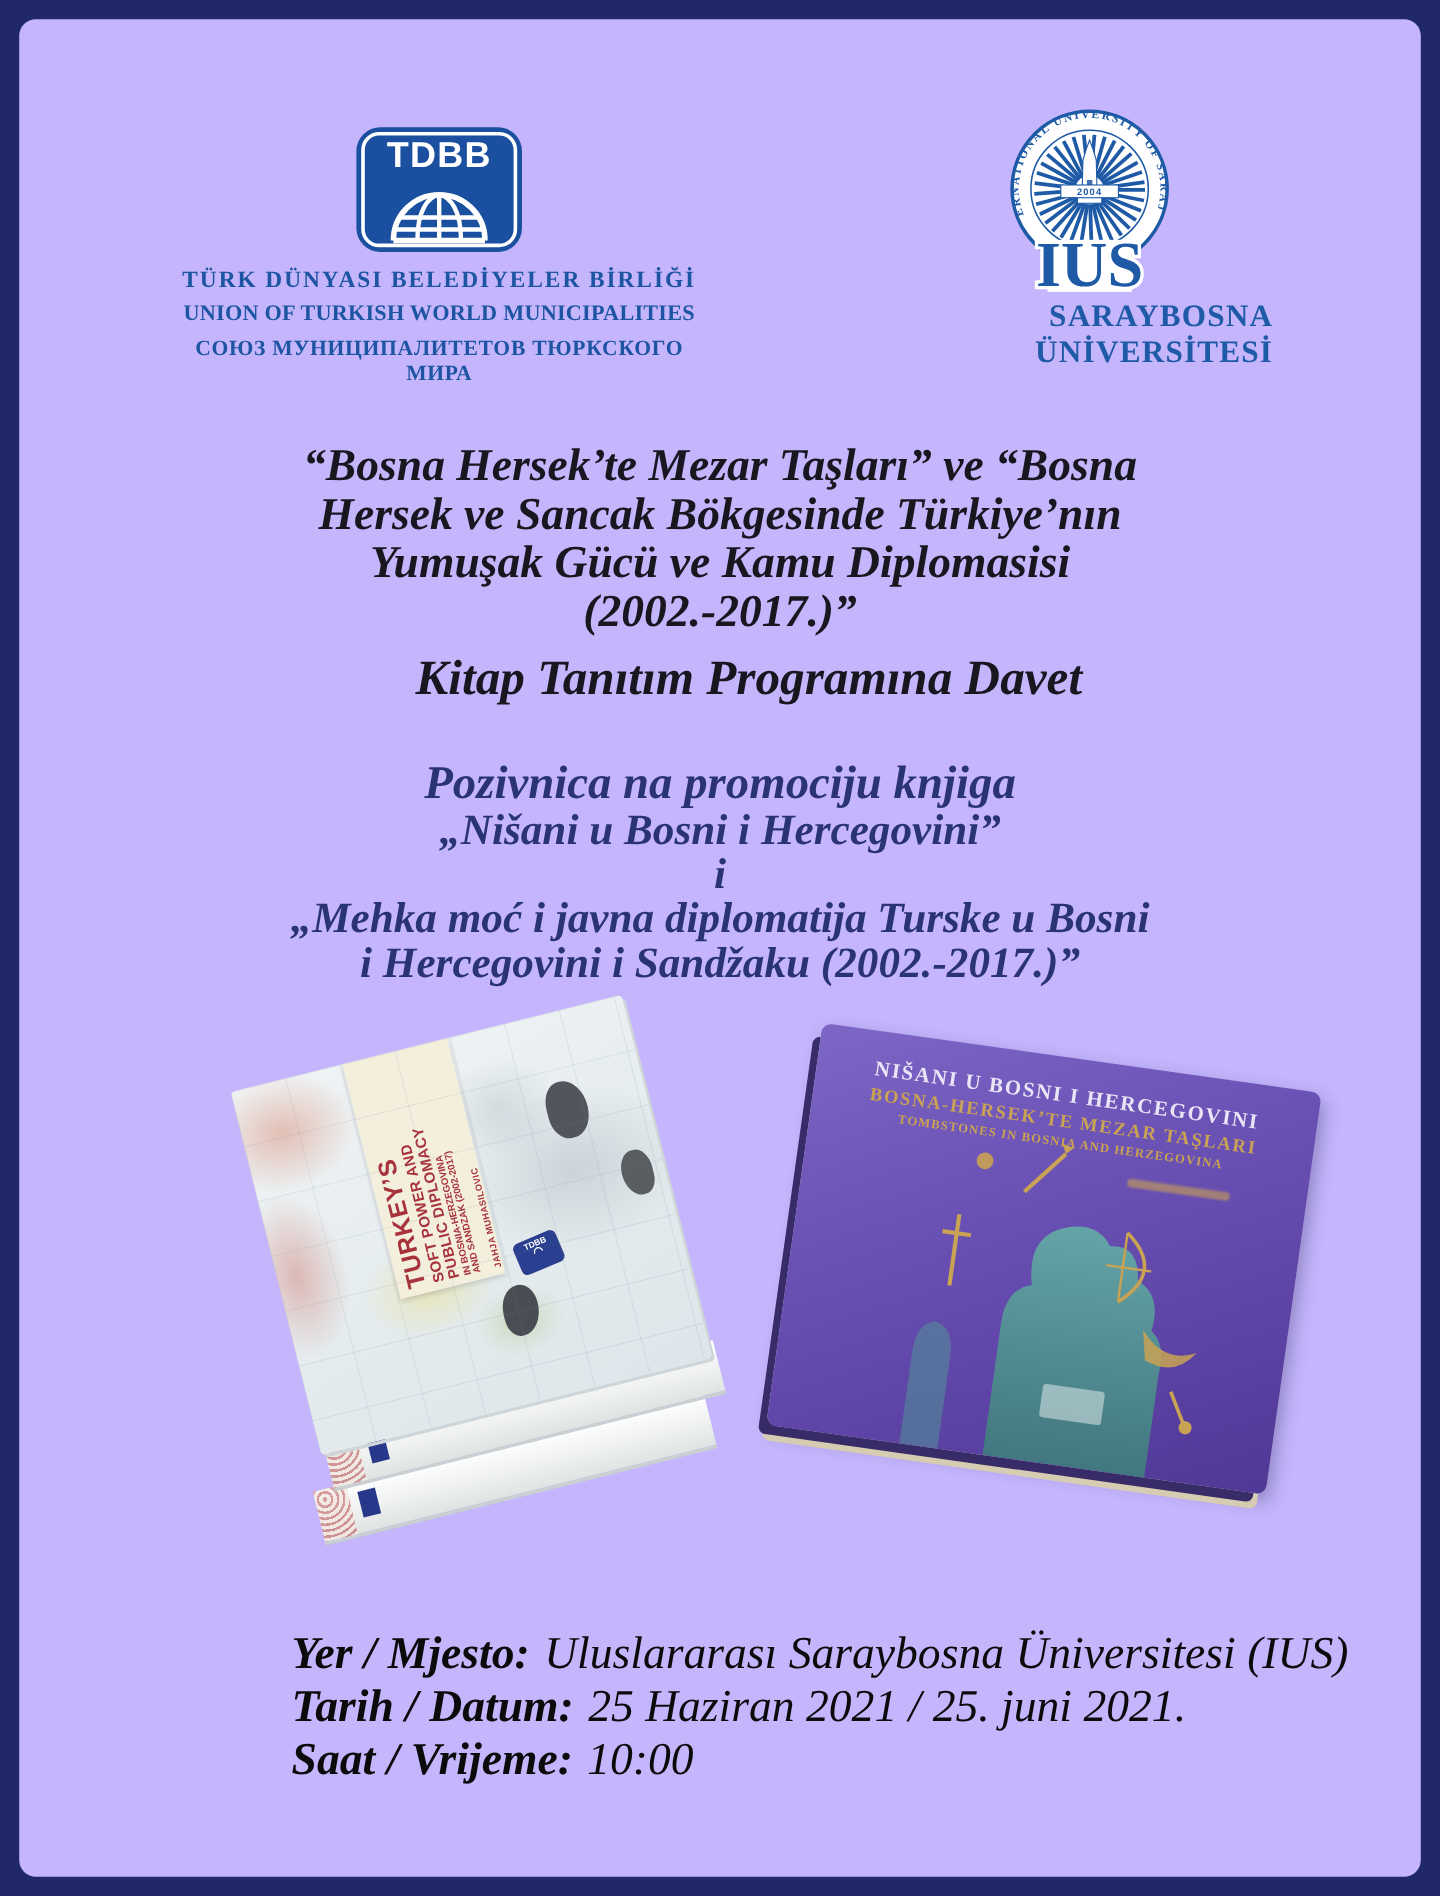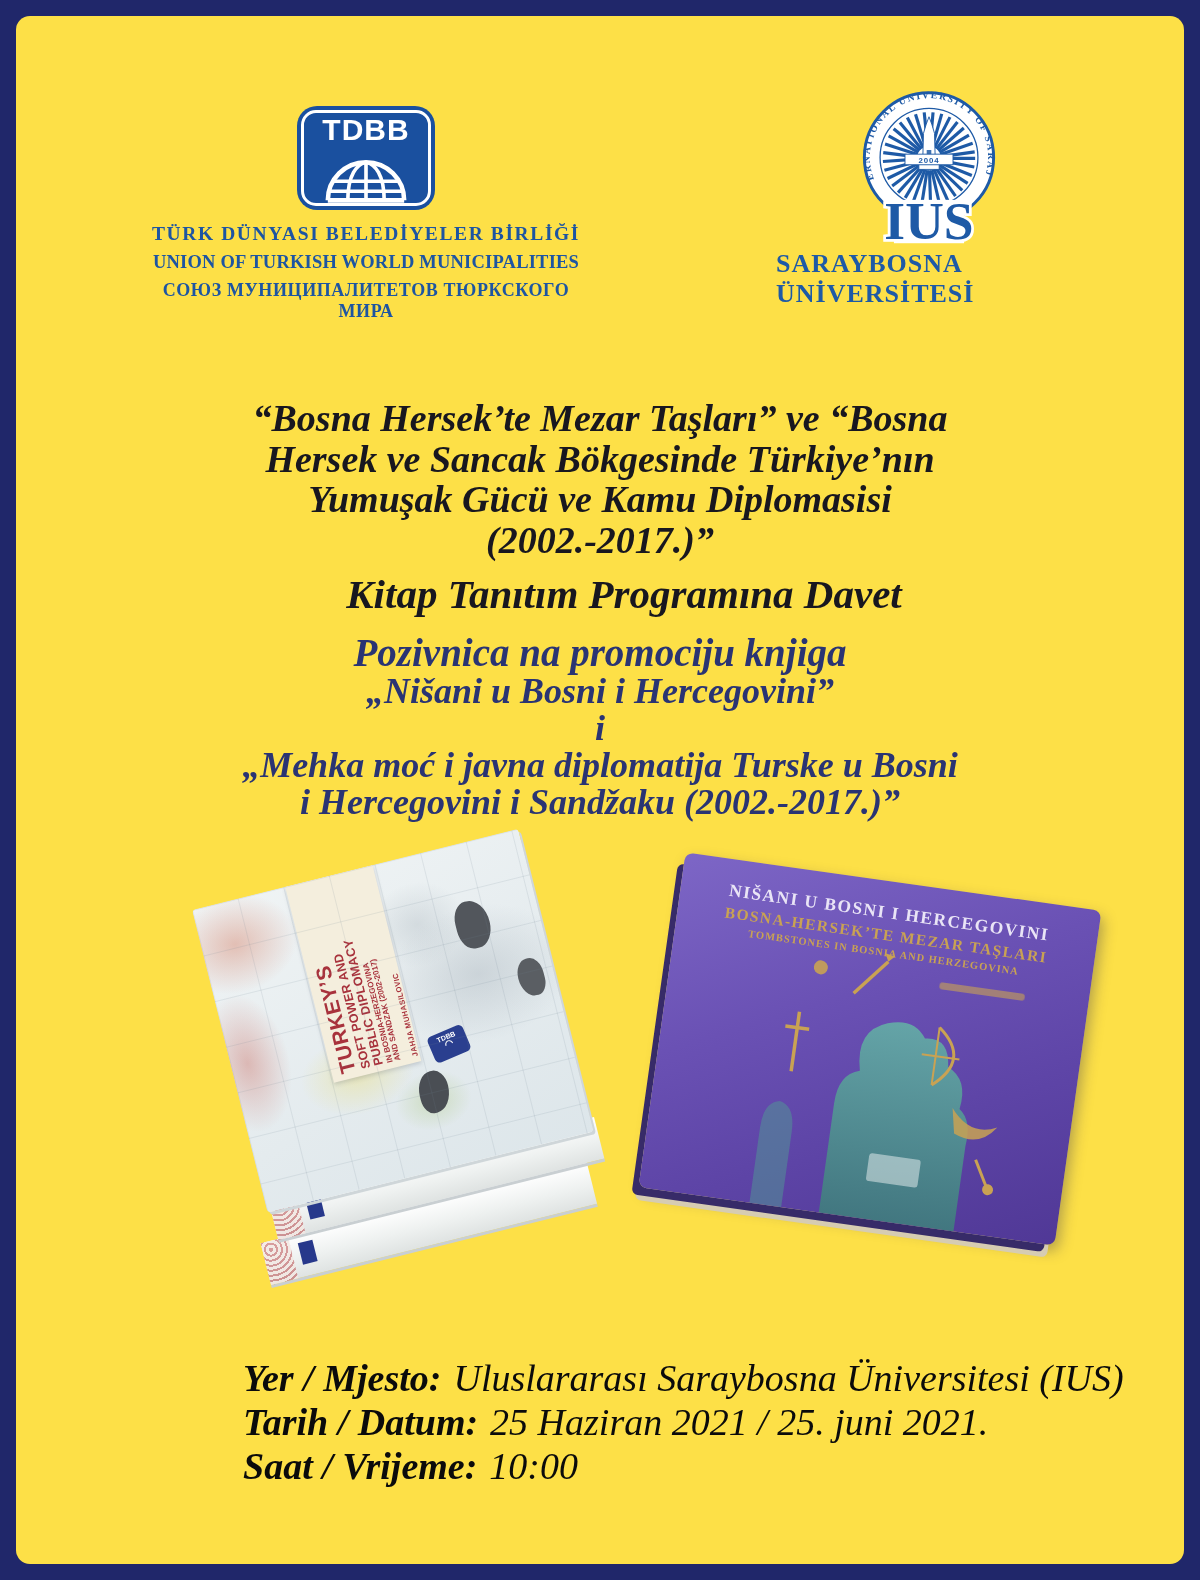--- a/index.html
+++ b/index.html
@@ -7,21 +7,21 @@
 
   .page {
     position: relative;
     width: 1200px; height: 1580px;
     background: #20276a;
     padding: 16px;
   }
   .inner {
     position: relative;
     width: 100%; height: 100%;
-    background: #fde047;
+    background: #c4b5fd;
     border-radius: 14px;
     overflow: hidden;
     font-family: "Liberation Serif", serif;
   }
 
   
   .tdbb-block { position: absolute; left: 130px; top: 90px; width: 440px; text-align: center; }
   .tdbb-logo {
     position: relative; margin: 0 auto;
     width: 138px; height: 104px;
@@ -36,28 +36,28 @@
     color: #fff; font-family: "Liberation Sans", sans-serif;
     font-weight: bold; font-size: 30px; letter-spacing: 1px;
   }
   .tdbb-globe { position: absolute; bottom: 6px; left: 50%; transform: translateX(-50%); }
   .tdbb-caption { margin-top: 13px; color: #1d55a2; font-weight: bold; }
   .tdbb-l1 { font-size: 19.5px; letter-spacing: 1.6px; }
   .tdbb-l2 { font-size: 18.5px; letter-spacing: 0.2px; margin-top: 7px; }
   .tdbb-l3 { font-size: 18px;   letter-spacing: 0.6px; margin-top: 7px; }
 
   
-  .ius-block { position: absolute; left: 760px; top: 62px; width: 306px; text-align: left; }
+  .ius-block { position: absolute; left: 739px; top: 62px; width: 306px; text-align: right; }
   .ius-emblem { display: block; margin: 0 auto; }
   .ius-l1 { margin-top: -6px; color: #1e5aa6; font-weight: bold; font-size: 35px; letter-spacing: 2px; }
   .ius-l2 { margin-top: 3px;  color: #1e5aa6; font-weight: bold; font-size: 26px; letter-spacing: 1px; }
 
   
   .title-block {
-    position: absolute; left: 0; right: 0; top: 382px;
+    position: absolute; left: 0; right: 0; top: 352px;
     text-align: center; color: #18171f;
     font-style: italic; font-weight: bold;
   }
   .title-line { font-size: 38px; line-height: 40.5px; }
   .title-sub  { font-size: 41px; margin-top: 10px; padding-left: 48px; }
 
   
   .invite-block {
     position: absolute; left: 0; right: 0; top: 617px;
     text-align: center; color: #2a3473;

